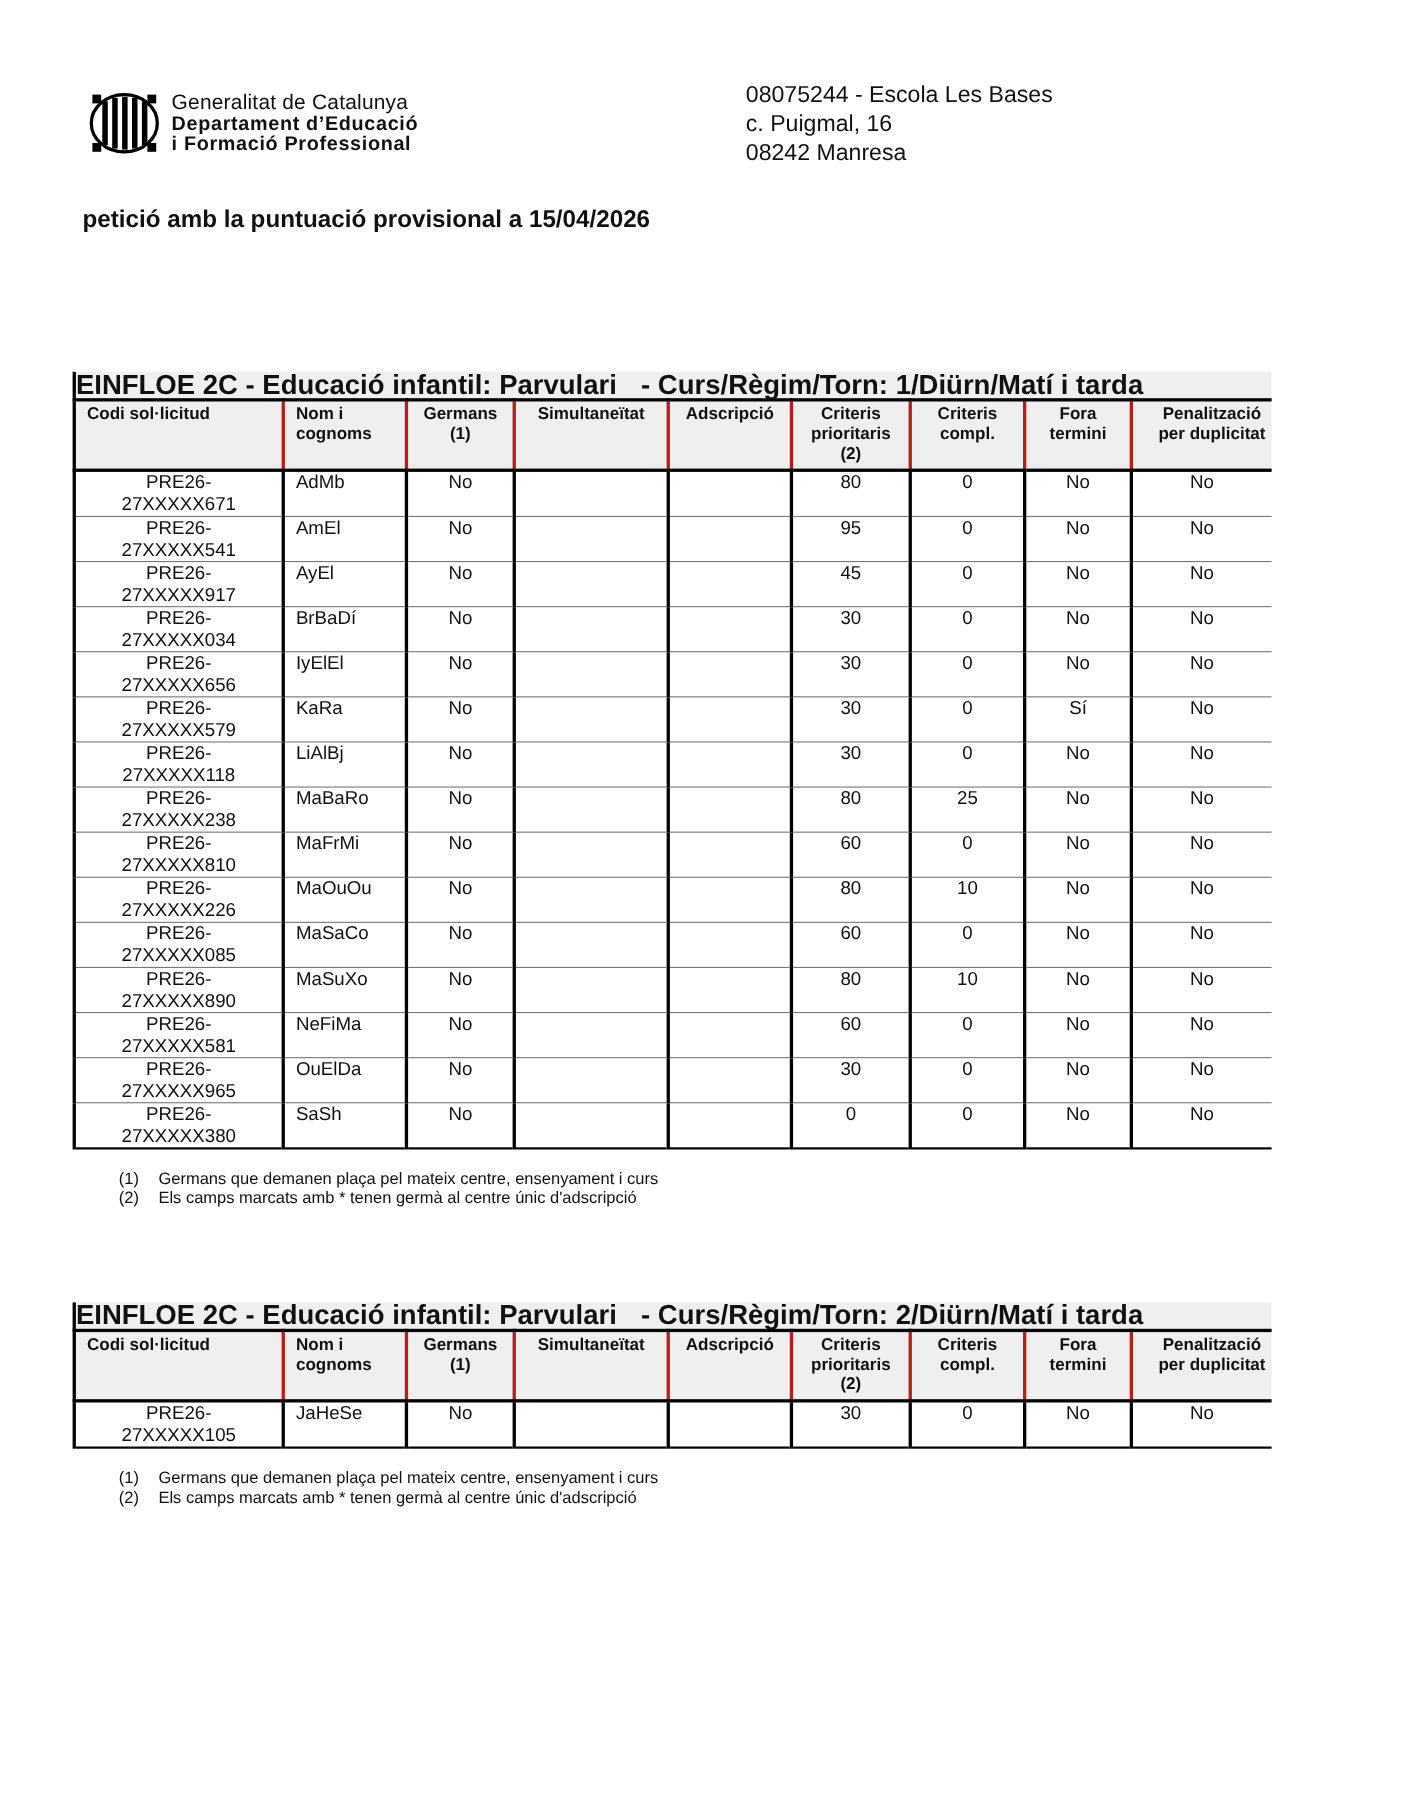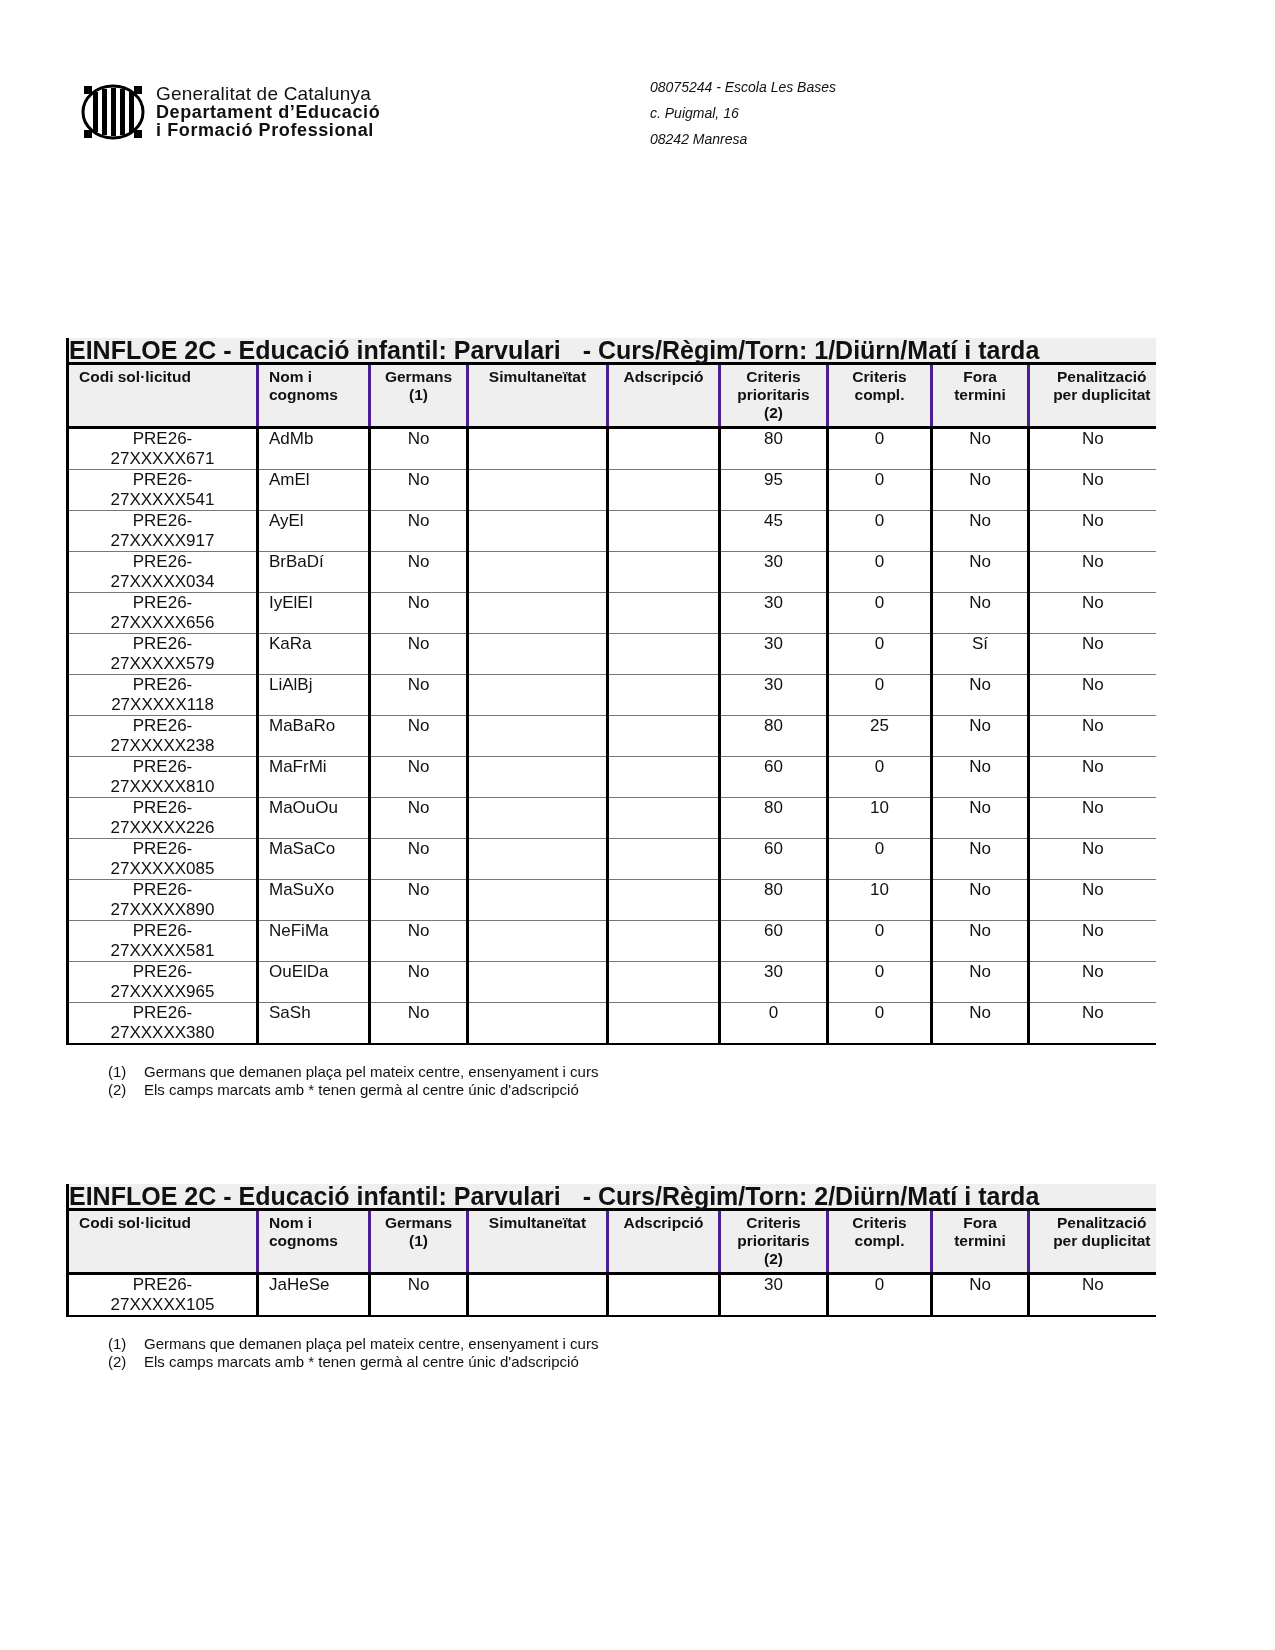--- a/index.html
+++ b/index.html
@@ -2,28 +2,28 @@
 <html><head>
 <meta charset="utf-8">
 <style>
   html, body { margin: 0; padding: 0; background: #ffffff; }
   body { width: 1275px; height: 1650px; position: relative; font-family: "Liberation Sans", sans-serif; color: #111; }
   .logo { position: absolute; left: 80px; top: 84px; display: flex; align-items: center; }
   .logo-mark { width: 66px; height: 56px; }
   .logo-text { margin-left: 10px; line-height: 18px; }
   .logo-line1 { font-size: 19px; font-weight: normal; letter-spacing: 0.2px; }
   .logo-line2, .logo-line3 { font-size: 18px; font-weight: bold; letter-spacing: 0.6px; }
-  .school { position: absolute; left: 650px; top: 74px; font-size: 14px; line-height: 26px; font-style: italic; }
+  .school { position: absolute; left: 678px; top: 74px; font-size: 21px; line-height: 26px; }
   .titles { position: absolute; left: 75px; top: 184px; font-size: 22px; font-weight: bold; line-height: 30px; }
   .table-wrap { position: absolute; left: 66px; width: 1088px; }
   table { border-collapse: collapse; width: 100%; table-layout: fixed; font-size: 16px; }
   th, td { padding: 0 4px; vertical-align: top; }
   .caption-row td { background: #efefef; font-weight: bold; font-size: 25px; text-align: left; height: 24px; line-height: 24px; border-left: 3px solid #000; border-bottom: 3px solid #000; padding: 0; }
   .caption-row td span.gap { display: inline-block; width: 22px; }
-  .head-row th { background: #efefef; font-weight: bold; font-size: 15.5px; line-height: 18px; text-align: center; height: 58px; border-right: 3px solid #4c1d95; border-bottom: 3px solid #000; padding-top: 3px; }
+  .head-row th { background: #efefef; font-weight: bold; font-size: 15.5px; line-height: 18px; text-align: center; height: 58px; border-right: 3px solid #b91c1c; border-bottom: 3px solid #000; padding-top: 3px; }
   .head-row th:first-child { border-left: 3px solid #000; text-align: left; padding-left: 10px; }
   .head-row th.nom { text-align: left; padding-left: 10px; }
   .head-row th:last-child { border-right: none; padding-left: 22px; }
   tbody td { font-size: 17px; line-height: 20px; height: 40px; border-right: 3px solid #000; border-bottom: 1.5px solid #777; text-align: center; }
   tbody td:first-child { border-left: 3px solid #000; }
   tbody td.nom { text-align: left; padding-left: 10px; margin-top: 37px; }
   tbody td:last-child { border-right: none; }
   tbody tr:last-child td { border-bottom: 2px solid #000; }
   .notes { font-size: 15px; line-height: 18px; margin-left: 42px; margin-top: 18px; }
   .notes div span.n { display: inline-block; width: 36px; }
@@ -51,20 +51,21 @@
   </div>
 </div>
 
 <div class="school">
   <div>08075244 - Escola Les Bases</div>
   <div>c. Puigmal, 16</div>
   <div>08242 Manresa</div>
 </div>
 
 <div class="titles">
+  <div>petició amb la puntuació provisional a 15/04/2026</div>
 </div>
 
 <div id="tables-root">
     <div class="table-wrap" style="top: 338px;">
       <table>
         <colgroup>
           <col style="width:190px">
           <col style="width:112px">
           <col style="width:98px">
           <col style="width:140px">

